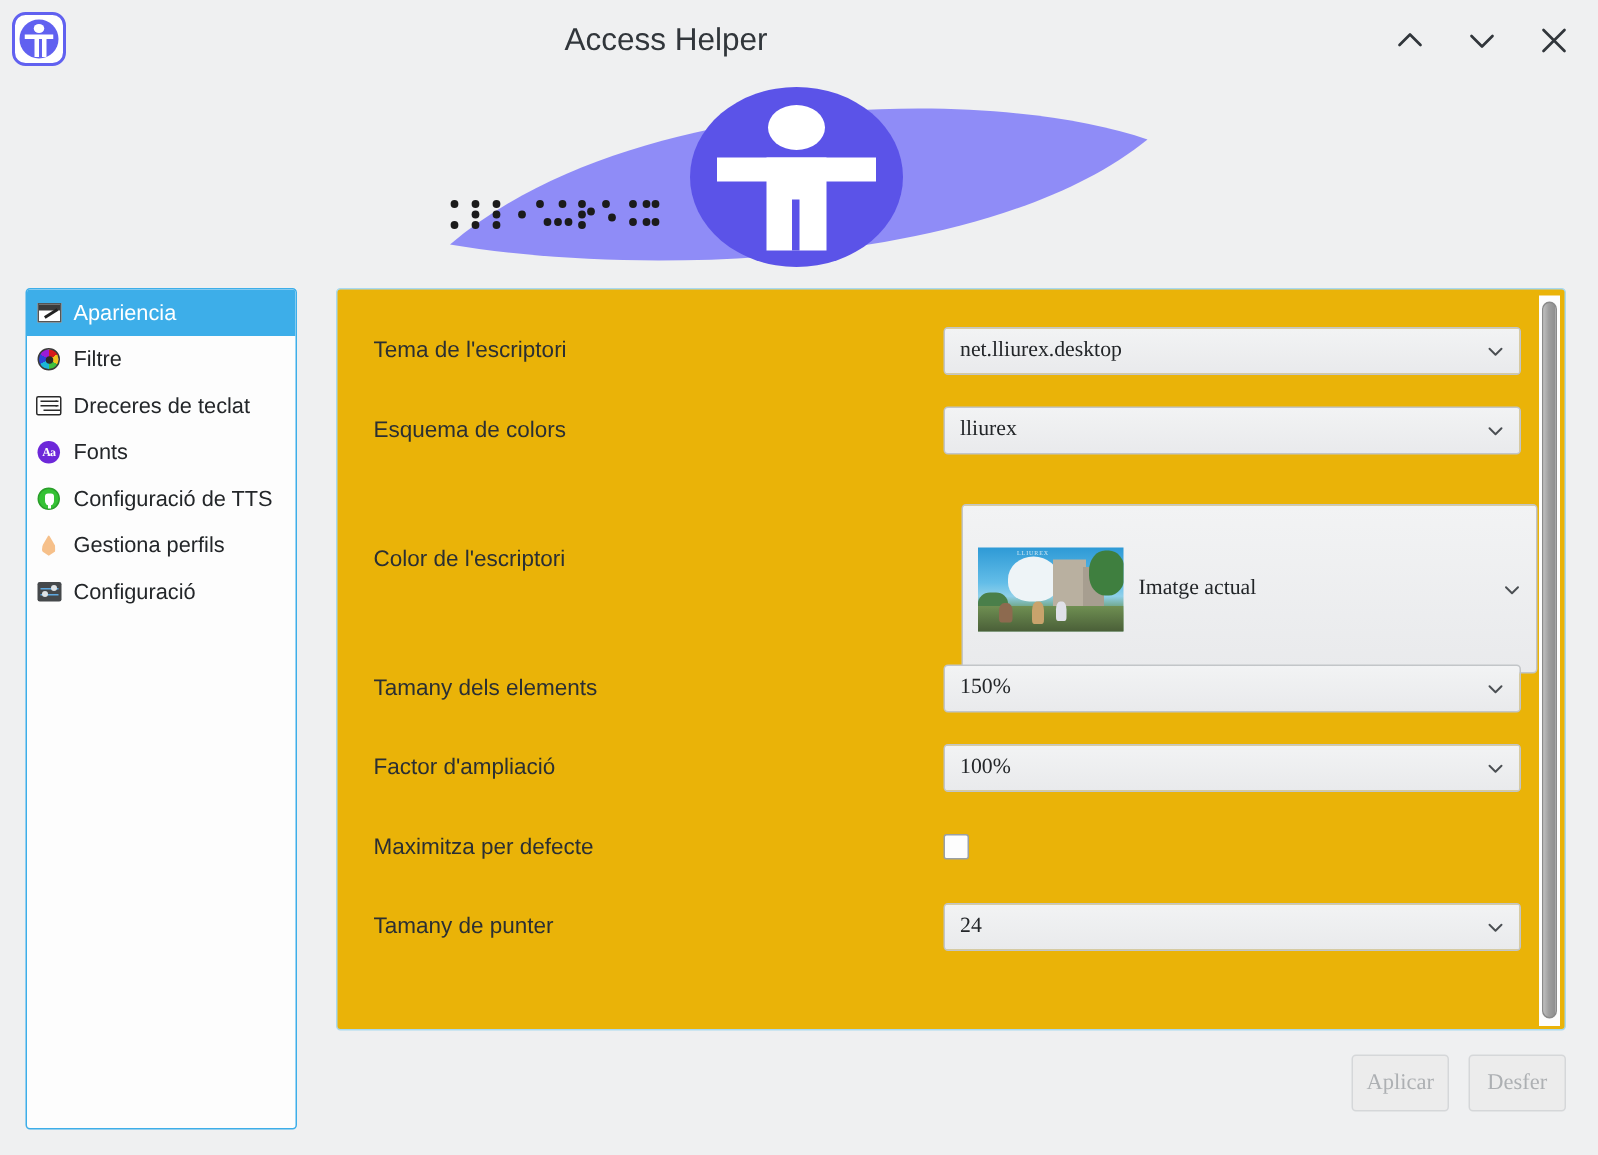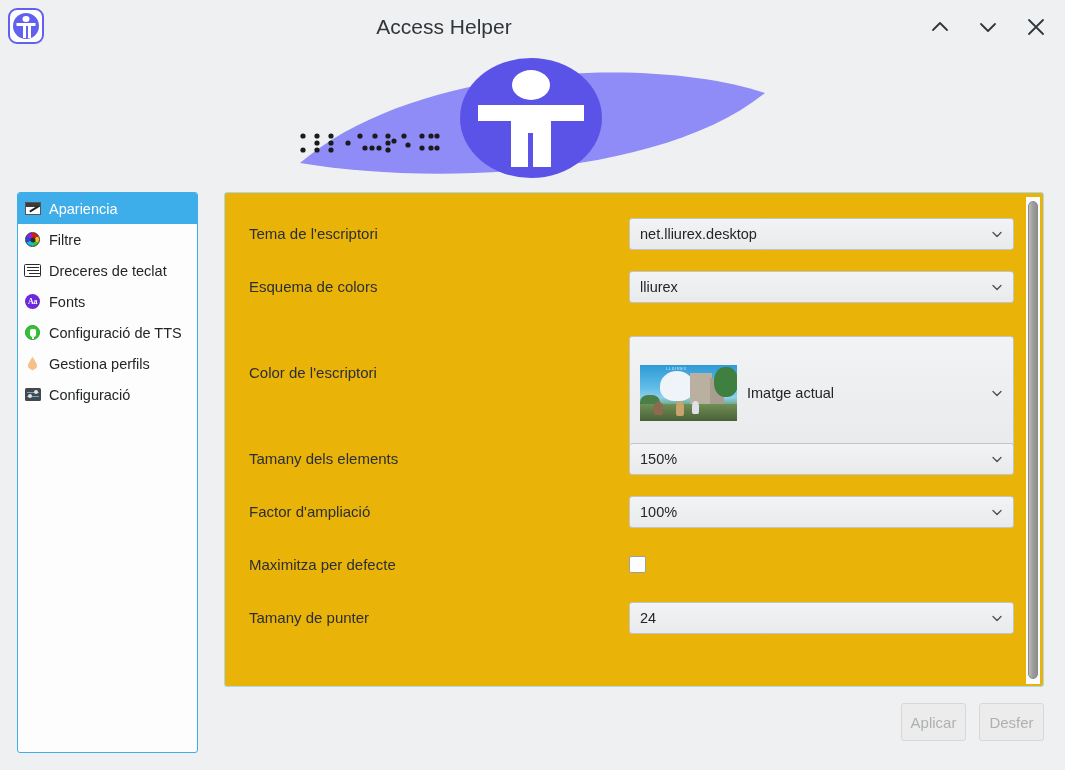--- a/index.html
+++ b/index.html
@@ -148,38 +148,39 @@
   }
   .panel-inner {
     position: absolute; left: 0; top: 0;
     width: 800px; height: 100%;
     padding: 14px 0 0 24px;
   }
   .row {
     display: flex; align-items: center;
     height: 53px;
   }
-  .row.tall { height: 119px; }
+  .row.tall { height: 119px; gap: 12px; }
   .rlabel {
     width: 380px;
     font-size: 15px;
     color: #2b2f33;
     flex: 0 0 380px;
   }
   .combo {
     position: relative;
     width: 385px; height: 32px;
     background: linear-gradient(#f2f3f4, #e9eaec);
     border: 1px solid #c2c5c8;
     border-radius: 3px;
     display: flex; align-items: center;
     padding-left: 10px;
     font-size: 14.5px;
     color: #232629;
     cursor: pointer;
+    font-family: Liberation Serif, serif;
   }
   .combo.big { height: 113px; margin-top: 40px; }
   .chev {
     position: absolute; right: 9px; top: 50%;
     transform: translateY(-50%);
     width: 14px; height: 14px;
   }
   .thumb {
     width: 97px; height: 56px;
     margin-right: 10px;
@@ -245,20 +246,21 @@
   .btn {
     min-width: 65px; height: 38px;
     padding: 0 0;
     background: #ececec;
     border: 1px solid #d5d7d9;
     border-radius: 3px;
     color: #adb0b3;
     font-size: 15px;
     display: flex; align-items: center; justify-content: center;
     cursor: default;
+    font-family: Liberation Serif, serif;
   }
 </style>
 </head>
 <body>
 
 <div class="titlebar">
   <div class="app-icon">
     <div class="disc">
       <div class="head"></div>
         <div class="arms"></div>

